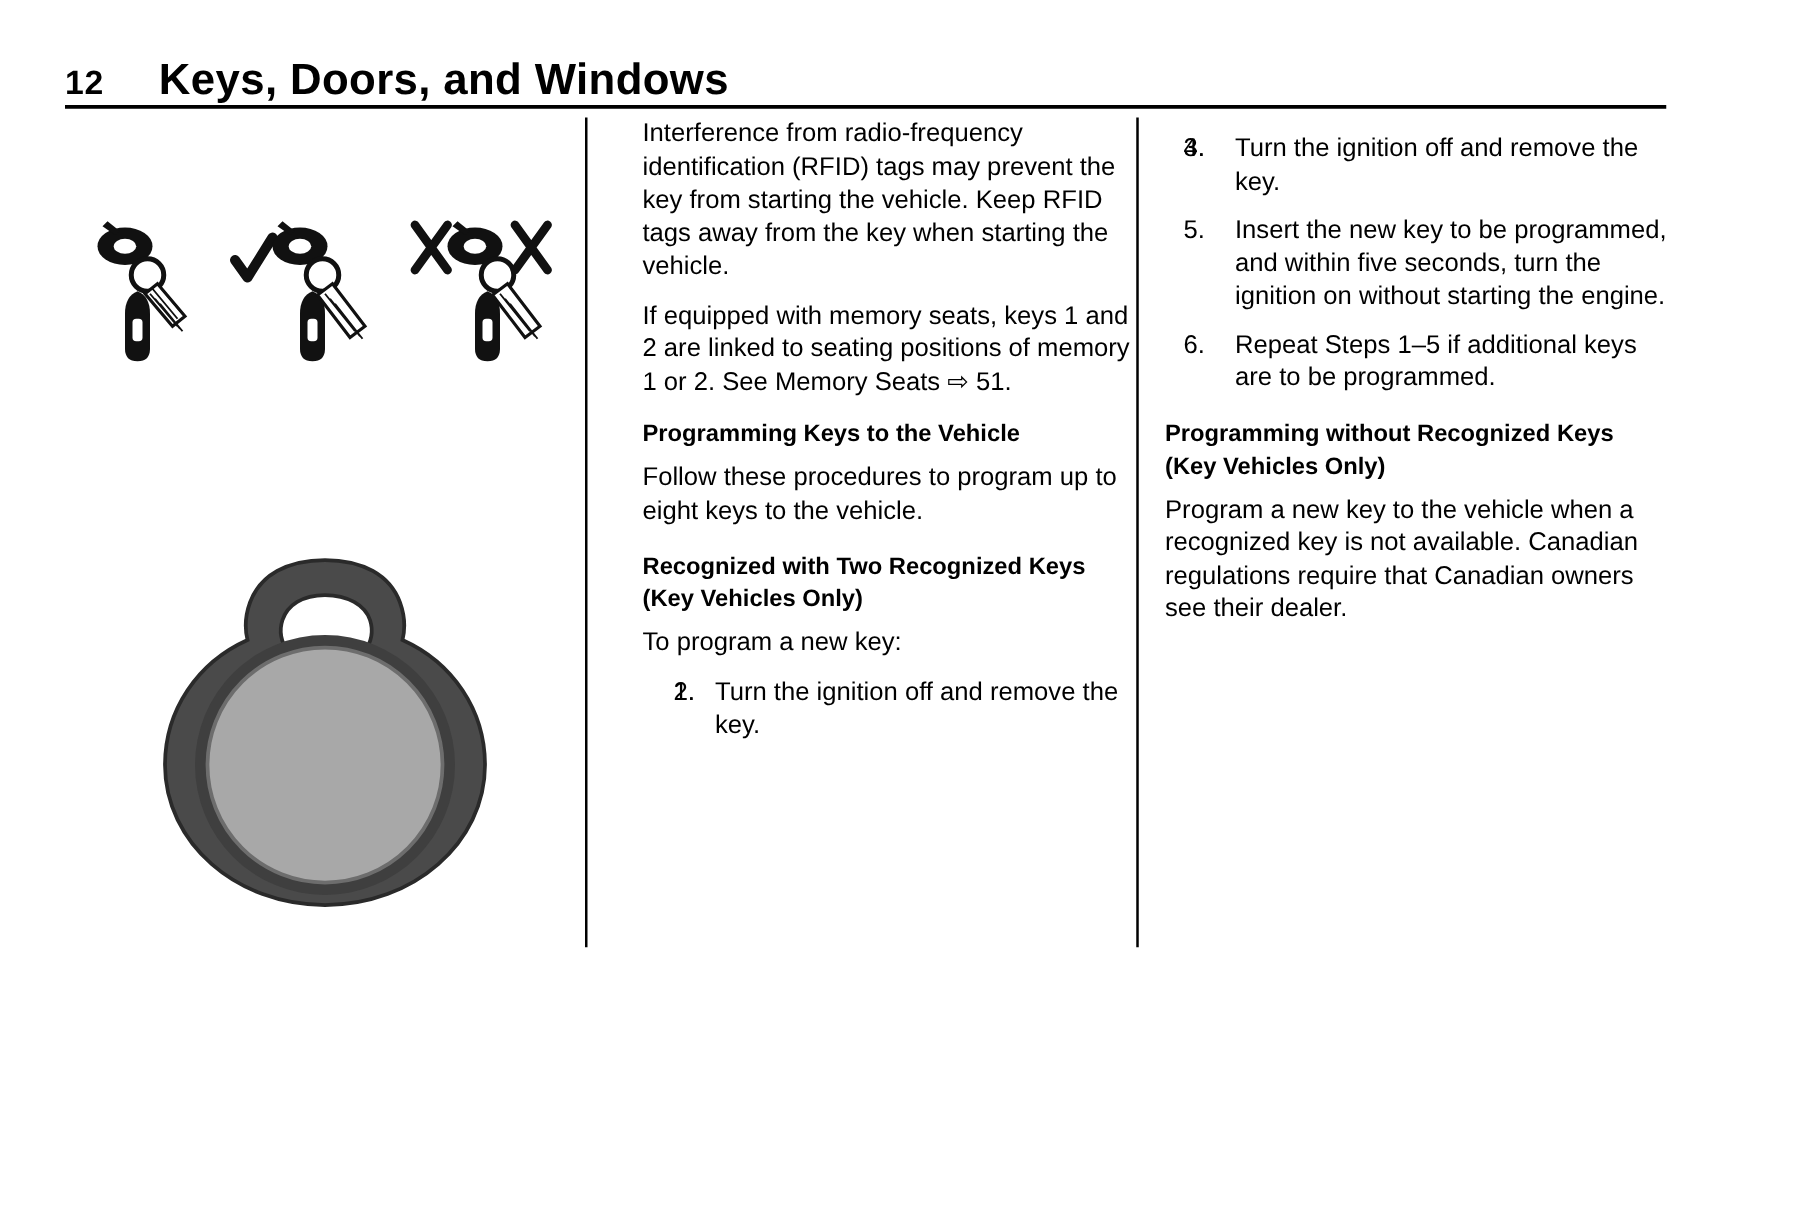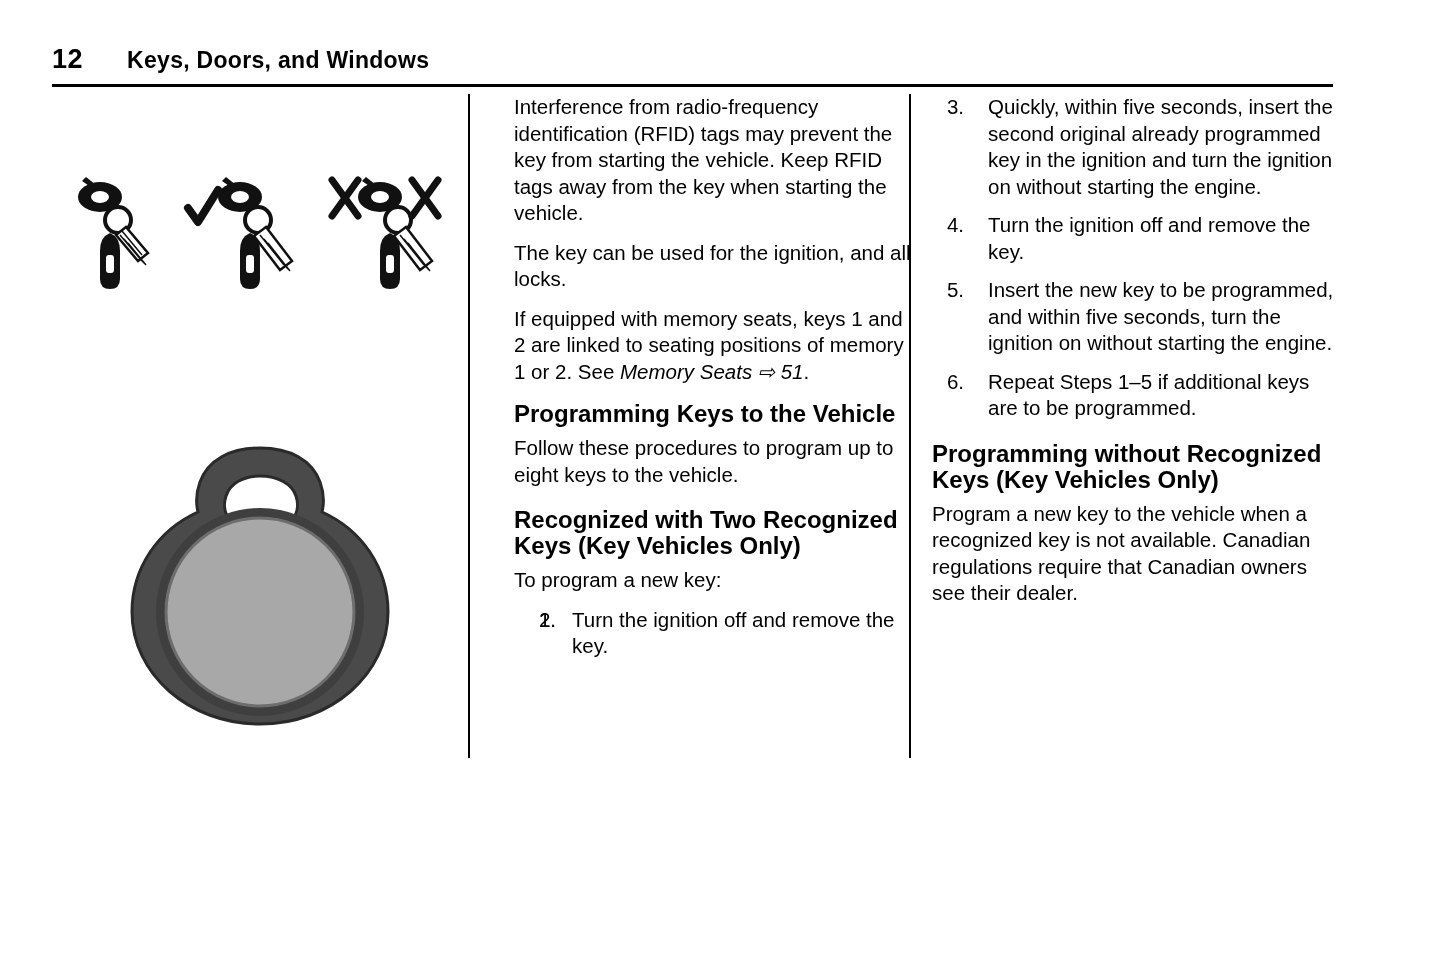--- a/index.html
+++ b/index.html
@@ -25,21 +25,21 @@
     width: 1280px;
     display: flex;
     align-items: baseline;
   }
   .header .page-num {
     font-size: 27px;
     font-weight: bold;
     letter-spacing: 0.5px;
   }
   .header .chapter {
-    font-size: 23px;
+    font-size: 35px;
     font-weight: bold;
     margin-left: 44px;
     letter-spacing: 0.3px;
   }
   .header-rule {
     position: absolute;
     left: 52px;
     top: 84px;
     width: 1281px;
     height: 3px;
@@ -64,28 +64,28 @@
     line-height: 26.5px;
   }
   .col.mid { left: 514px; top: 94px; width: 398px; }
   .col.right { left: 932px; top: 94px; width: 402px; }
 
   p.body {
     margin: 0 0 13px 0;
   }
   h3.sub {
     margin: 19px 0 8px 0;
-    font-size: 24px;
+    font-size: 19px;
     font-weight: bold;
     line-height: 26px;
   }
   h3.sub.first {
     margin-top: 16px;
   }
-  .italic { font-style: italic; }
+  .italic { }
 
   
   ol.steps {
     margin: 0 0 12px 0;
     padding: 0;
     list-style: none;
   }
   ol.steps li {
     position: relative;
     padding-left: 58px;
@@ -207,21 +207,20 @@
                c5 -6 7 -15 4 -24
                c-4 -12 -18 -20 -36 -20 z" fill="#ffffff" stroke="#2a2a2a" stroke-width="3"></path>
 
       <circle cx="140" cy="172" r="104" fill="#3f3f3f"></circle>
       <circle cx="140" cy="172" r="94" fill="#a8a8a8" stroke="#6d6d6d" stroke-width="3"></circle>
     </svg>
   </div>
 
   <div class="col mid">
     <p class="body">Interference from radio-frequency identification (RFID) tags may prevent the key from starting the vehicle. Keep RFID tags away from the key when starting the vehicle.</p>
-    <p class="body">The key can be used for the ignition, and all locks.</p>
     <p class="body"><span>If equipped with memory seats, keys 1 and 2 are linked to seating positions of memory 1 or 2. See </span><span class="italic">Memory Seats</span><span class="italic"> ⇨ 51</span><span>.</span></p>
 
     <h3 class="sub first">Programming Keys to the Vehicle</h3>
     <p class="body">Follow these procedures to program up to eight keys to the vehicle.</p>
 
     <h3 class="sub">Recognized with Two Recognized Keys (Key Vehicles Only)</h3>
     <p class="body">To program a new key:</p>
 
     <ol class="steps">
       <li>
@@ -231,21 +230,20 @@
         <span class="num">2.</span>
         <span class="txt">Turn the ignition off and remove the key.</span>
       </li>
     </ol>
   </div>
 
   <div class="col right">
     <ol class="steps">
       <li>
         <span class="num">3.</span>
-        <span class="txt">Quickly, within five seconds, insert the second original already programmed key in the ignition and turn the ignition on without starting the engine.</span>
       </li>
       <li>
         <span class="num">4.</span>
         <span class="txt">Turn the ignition off and remove the key.</span>
       </li>
       <li>
         <span class="num">5.</span>
         <span class="txt">Insert the new key to be programmed, and within five seconds, turn the ignition on without starting the engine.</span>
       </li>
       <li>

